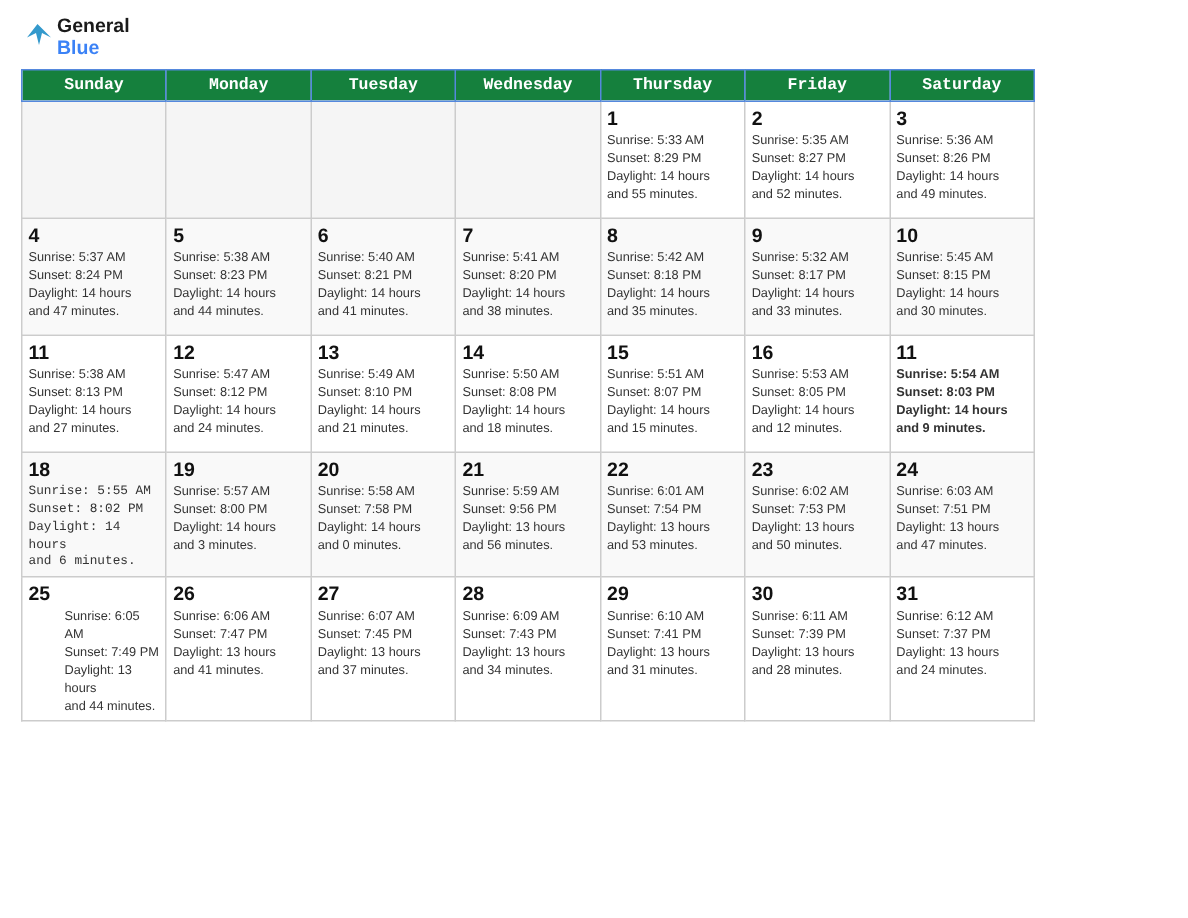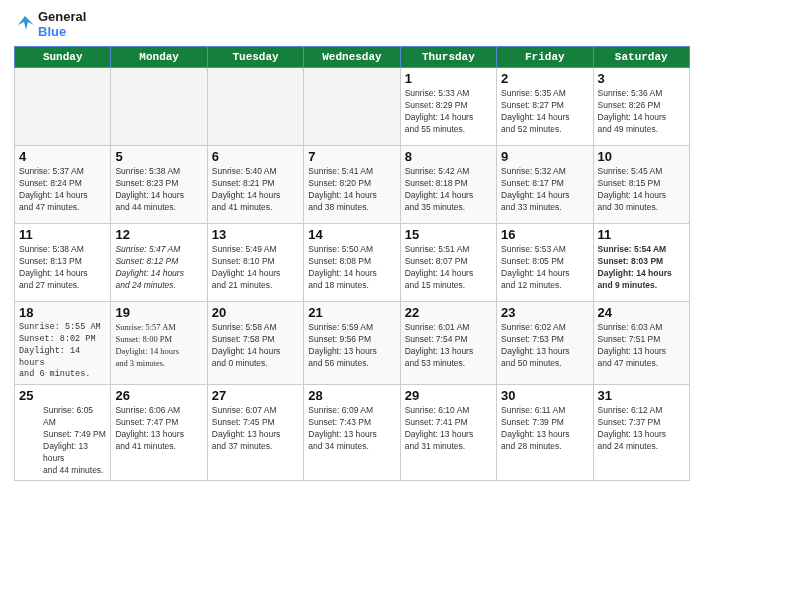--- a/index.html
+++ b/index.html
@@ -195,21 +195,21 @@
         <tr>
           <td>
             <span class="day-num">11</span>
             <div class="day-info" style="white-space: pre-line;">Sunrise: 5:38 AM
 Sunset: 8:13 PM
 Daylight: 14 hours
 and 27 minutes.</div>
           </td>
           <td>
             <span class="day-num">12</span>
-            <div class="day-info" style="white-space: pre-line; font-style: italic;">Sunrise: 5:47 AM
+            <div class="day-info" style="white-space: pre-line;">Sunrise: 5:47 AM
 Sunset: 8:12 PM
 Daylight: 14 hours
 and 24 minutes.</div>
           </td>
           <td>
             <span class="day-num">13</span>
             <div class="day-info" style="white-space: pre-line;">Sunrise: 5:49 AM
 Sunset: 8:10 PM
 Daylight: 14 hours
 and 21 minutes.</div>
@@ -246,21 +246,21 @@
         <tr>
           <td>
             <span class="day-num">18</span>
             <div class="day-info" style="white-space: pre-line; font-family: Liberation Mono, monospace;">Sunrise: 5:55 AM
 Sunset: 8:02 PM
 Daylight: 14 hours
 and 6 minutes.</div>
           </td>
           <td>
             <span class="day-num">19</span>
-            <div class="day-info" style="white-space: pre-line; font-family: Liberation Serif, serif;">Sunrise: 5:57 AM
+            <div class="day-info" style="white-space: pre-line;">Sunrise: 5:57 AM
 Sunset: 8:00 PM
 Daylight: 14 hours
 and 3 minutes.</div>
           </td>
           <td>
             <span class="day-num">20</span>
             <div class="day-info" style="white-space: pre-line;">Sunrise: 5:58 AM
 Sunset: 7:58 PM
 Daylight: 14 hours
 and 0 minutes.</div>

